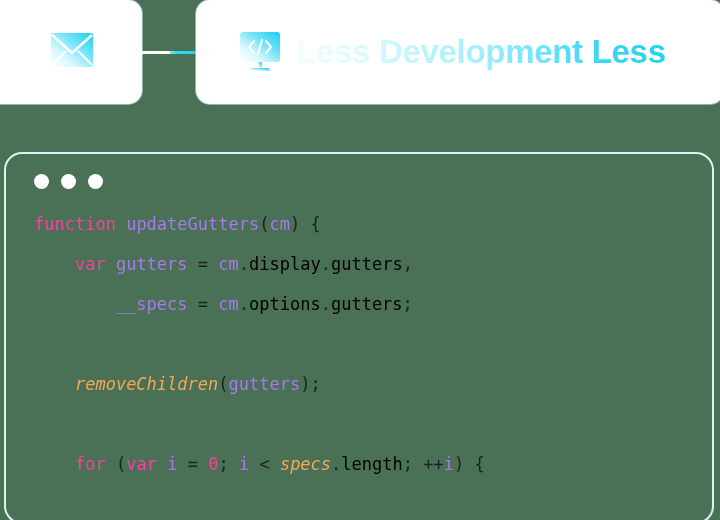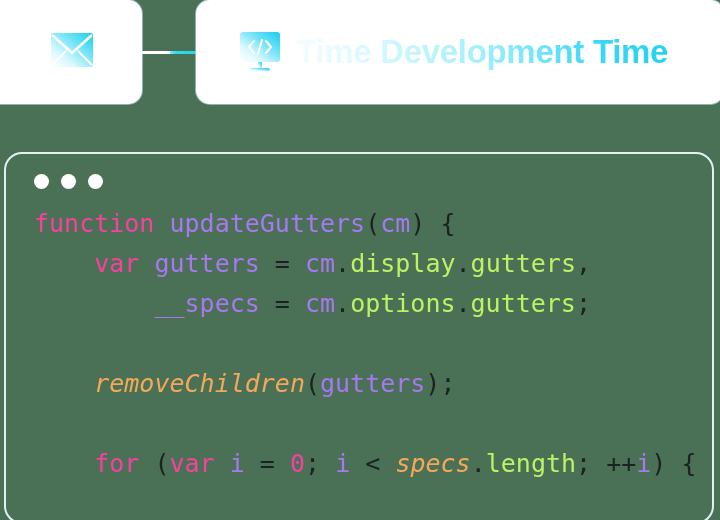--- a/index.html
+++ b/index.html
@@ -125,31 +125,31 @@
     border-radius: 50%;
     background: #ffffff;
   }
 
   #code-body {
     position: absolute;
     left: 28px;
     top: 50px;
     right: 4px;
     font-family: "DejaVu Sans Mono", "Liberation Mono", monospace;
-    font-size: 25px;
+    font-size: 17px;
     line-height: 40px;
     white-space: pre-wrap;
     word-break: break-all;
     color: #1c2121;
     font-weight: 500;
   }
 
   .tok-keyword  { color: #f940a0; }
   .tok-ident    { color: #a878f0; }
-  .tok-prop     { color: #bef264; }
+  .tok-prop     { color: #000000; }
   .tok-func     { color: #f4a85a; font-style: italic; }
   .tok-num      { color: #f940a0; }
   .tok-punct    { color: #1c2121; }
   .tok-plain    { color: #1c2121; }
 </style>
 </head>
 <body>
 
 <div id="top-row">
 
@@ -185,21 +185,21 @@
           </linearGradient>
         </defs>
         <rect x="2" y="2" width="40" height="30" rx="3" fill="url(#gDev)"></rect>
         <rect x="20" y="32" width="4" height="6" fill="url(#gDev)"></rect>
         <rect x="12" y="38" width="20" height="3" rx="1.5" fill="url(#gDev)"></rect>
         <path d="M16 11 L11 17 L16 23" fill="none" stroke="#ffffff" stroke-width="2" stroke-linecap="round" stroke-linejoin="round"></path>
         <path d="M28 11 L33 17 L28 23" fill="none" stroke="#ffffff" stroke-width="2" stroke-linecap="round" stroke-linejoin="round"></path>
         <path d="M24 10 L20 24" fill="none" stroke="#ffffff" stroke-width="2" stroke-linecap="round"></path>
       </svg>
     </div>
-    <div id="dev-title">Time Development Time</div>
+    <div id="dev-title">Less Development Less</div>
   </div>
 </div>
 
 <div id="code-panel">
 
   <div id="window-dots">
     <span class="dot"></span>
     <span class="dot"></span>
     <span class="dot"></span>
   </div>

